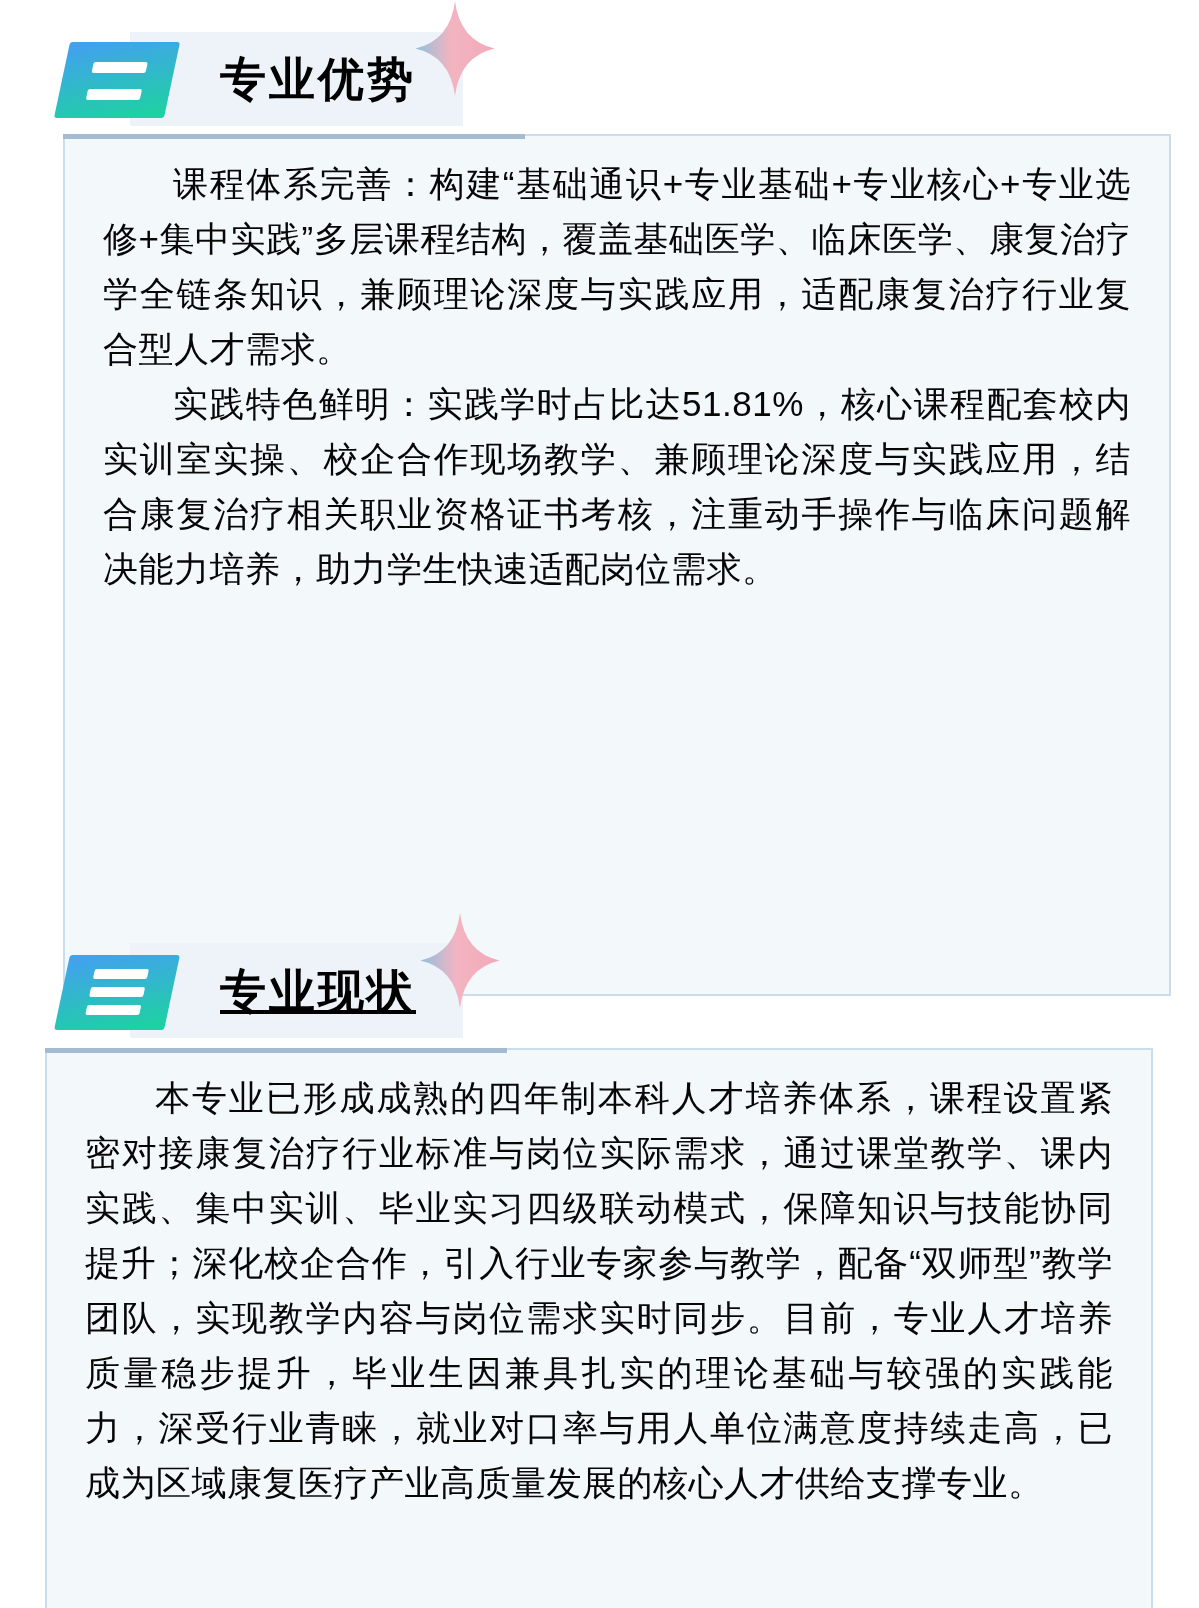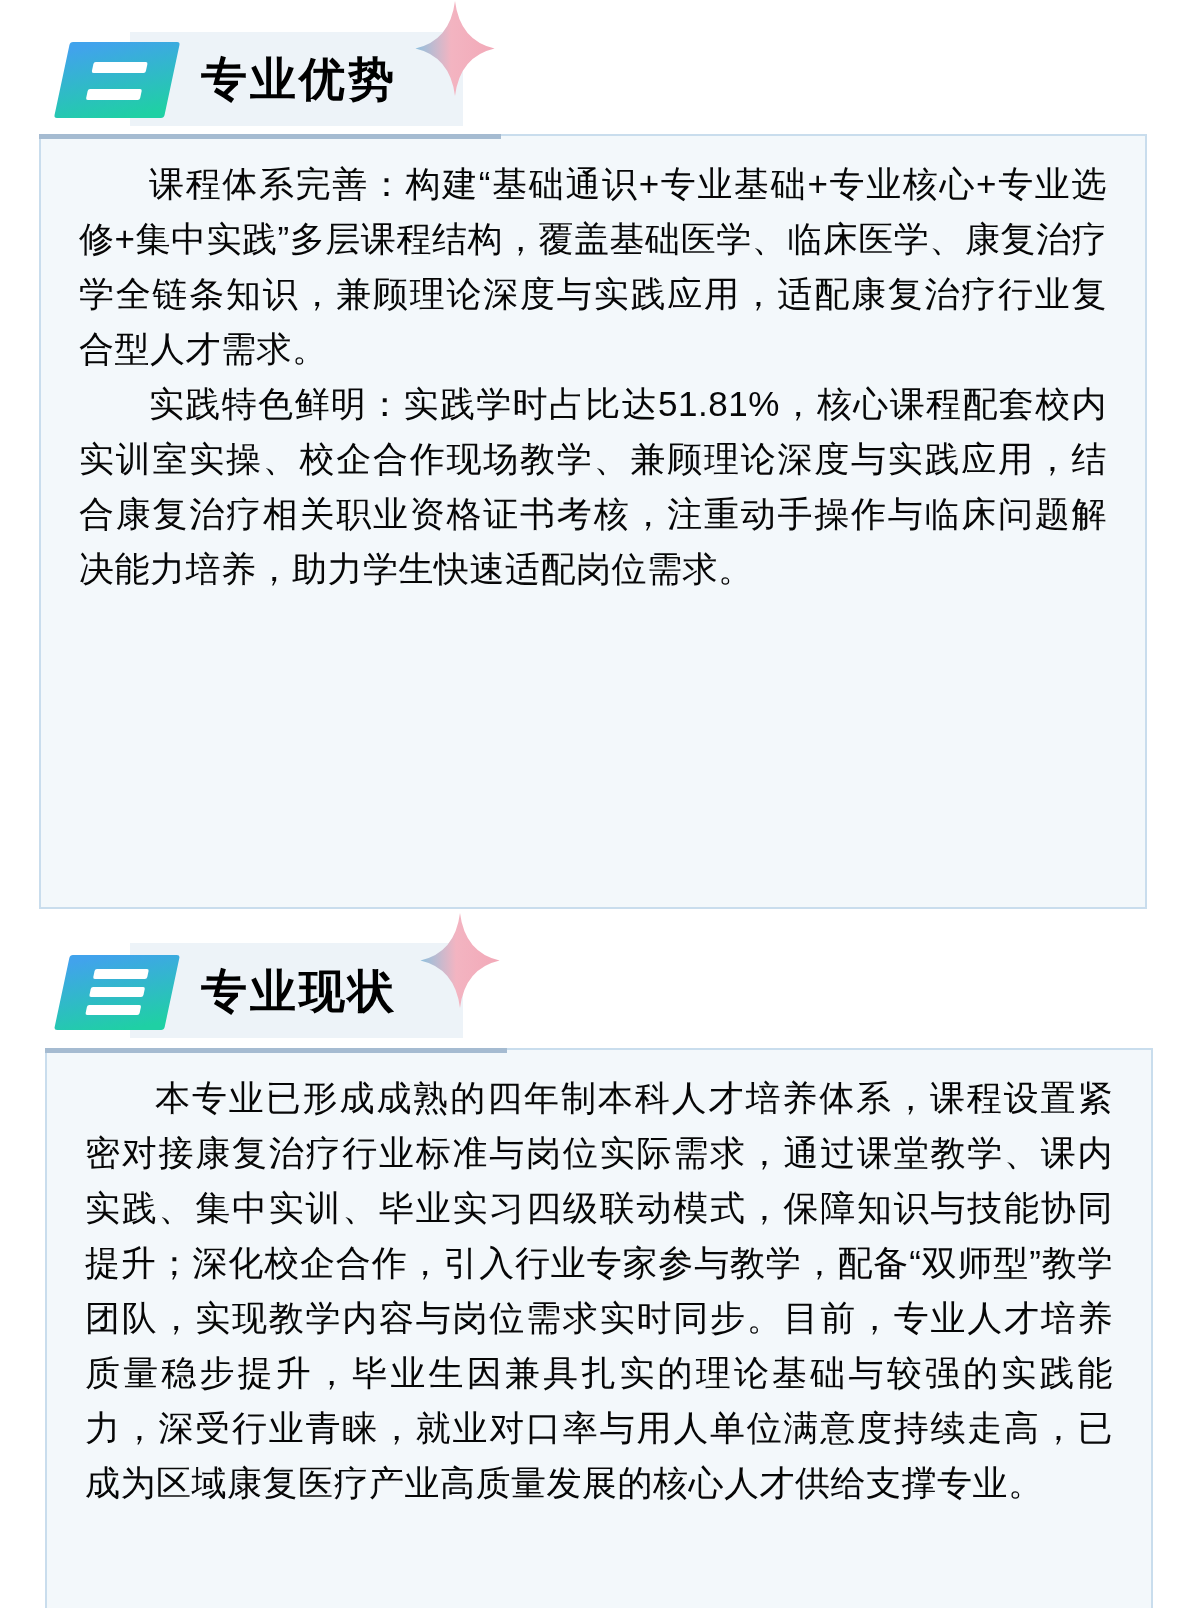--- a/index.html
+++ b/index.html
@@ -16,21 +16,21 @@
     background:linear-gradient(168deg,#41a3ec 8%,#1fd0a4 92%);
     transform:skewX(-12deg);
     border-radius:3px;
   }
   .bar{
     position:absolute;background:#ffffff;border-radius:2px;
     left:28px;width:54px;
   }
   .sec-title{
     position:absolute;color:#000000;font-weight:bold;
-    font-size:46px;line-height:50px;letter-spacing:3px;white-space:nowrap;
+    font-size:46px;line-height:50px;letter-spacing:3px;white-space:nowrap;margin-left:19px;
   }
   .sparkle{position:absolute;}
   
   .cbox{
     position:absolute;background:#f3f8fb;border:2px solid #c9dded;
     box-sizing:border-box;
   }
   .cbox .accent{
     position:absolute;top:-2px;left:-2px;width:462px;height:5px;
     background:#a5bbd1;
@@ -63,21 +63,21 @@
     <path d="M40 0 Q45 40 80 48 Q45 56 40 96 Q35 56 0 48 Q35 40 40 0 Z" fill="url(#starGrad1)"></path>
   </svg>
 
   <div class="badge" style="left:62px;top:42px;width:110px;height:76px;" aria-label="二">
     <div class="bar" style="top:20px;height:11px;"></div>
     <div class="bar" style="top:47px;height:11px;"></div>
   </div>
 
   <div class="sec-title" style="left:201px;top:54px;">专业优势</div>
 
-  <div class="cbox" style="left:39px;top:134px;width:1108px;height:775px;">
+  <div class="cbox" style="left:63px;top:134px;width:1108px;height:862px;">
     <div class="accent"></div>
     <div class="body">
       <p>课程体系完善：构建“基础通识+专业基础+专业核心+专业选修+集中实践”多层课程结构，覆盖基础医学、临床医学、康复治疗学全链条知识，兼顾理论深度与实践应用，适配康复治疗行业复合型人才需求。</p>
       <p>实践特色鲜明：实践学时占比达51.81%，核心课程配套校内实训室实操、校企合作现场教学、兼顾理论深度与实践应用，结合康复治疗相关职业资格证书考核，注重动手操作与临床问题解决能力培养，助力学生快速适配岗位需求。</p>
     </div>
   </div>
 
   <div class="hdr-rect" style="left:130px;top:943px;width:333px;height:95px;"></div>
 
   <svg class="sparkle" style="left:420px;top:913px;" width="80" height="95" viewBox="0 0 80 96">
@@ -90,21 +90,21 @@
     </defs>
     <path d="M40 0 Q45 40 80 48 Q45 56 40 96 Q35 56 0 48 Q35 40 40 0 Z" fill="url(#starGrad2)"></path>
   </svg>
 
   <div class="badge" style="left:62px;top:955px;width:110px;height:75px;" aria-label="三">
     <div class="bar" style="top:14px;height:10px;"></div>
     <div class="bar" style="top:32px;height:10px;"></div>
     <div class="bar" style="top:50px;height:10px;"></div>
   </div>
 
-  <div class="sec-title" style="left:201px;top:966px;">专业现状</div>
+  <div class="sec-title" style="left:201px;top:966px;text-decoration:underline;">专业现状</div>
 
   <div class="cbox" style="left:45px;top:1048px;width:1108px;height:564px;">
     <div class="accent"></div>
     <div class="body">
       <p>本专业已形成成熟的四年制本科人才培养体系，课程设置紧密对接康复治疗行业标准与岗位实际需求，通过课堂教学、课内实践、集中实训、毕业实习四级联动模式，保障知识与技能协同提升；深化校企合作，引入行业专家参与教学，配备“双师型”教学团队，实现教学内容与岗位需求实时同步。目前，专业人才培养质量稳步提升，毕业生因兼具扎实的理论基础与较强的实践能力，深受行业青睐，就业对口率与用人单位满意度持续走高，已成为区域康复医疗产业高质量发展的核心人才供给支撑专业。</p>
     </div>
   </div>
 
 </div>
 

